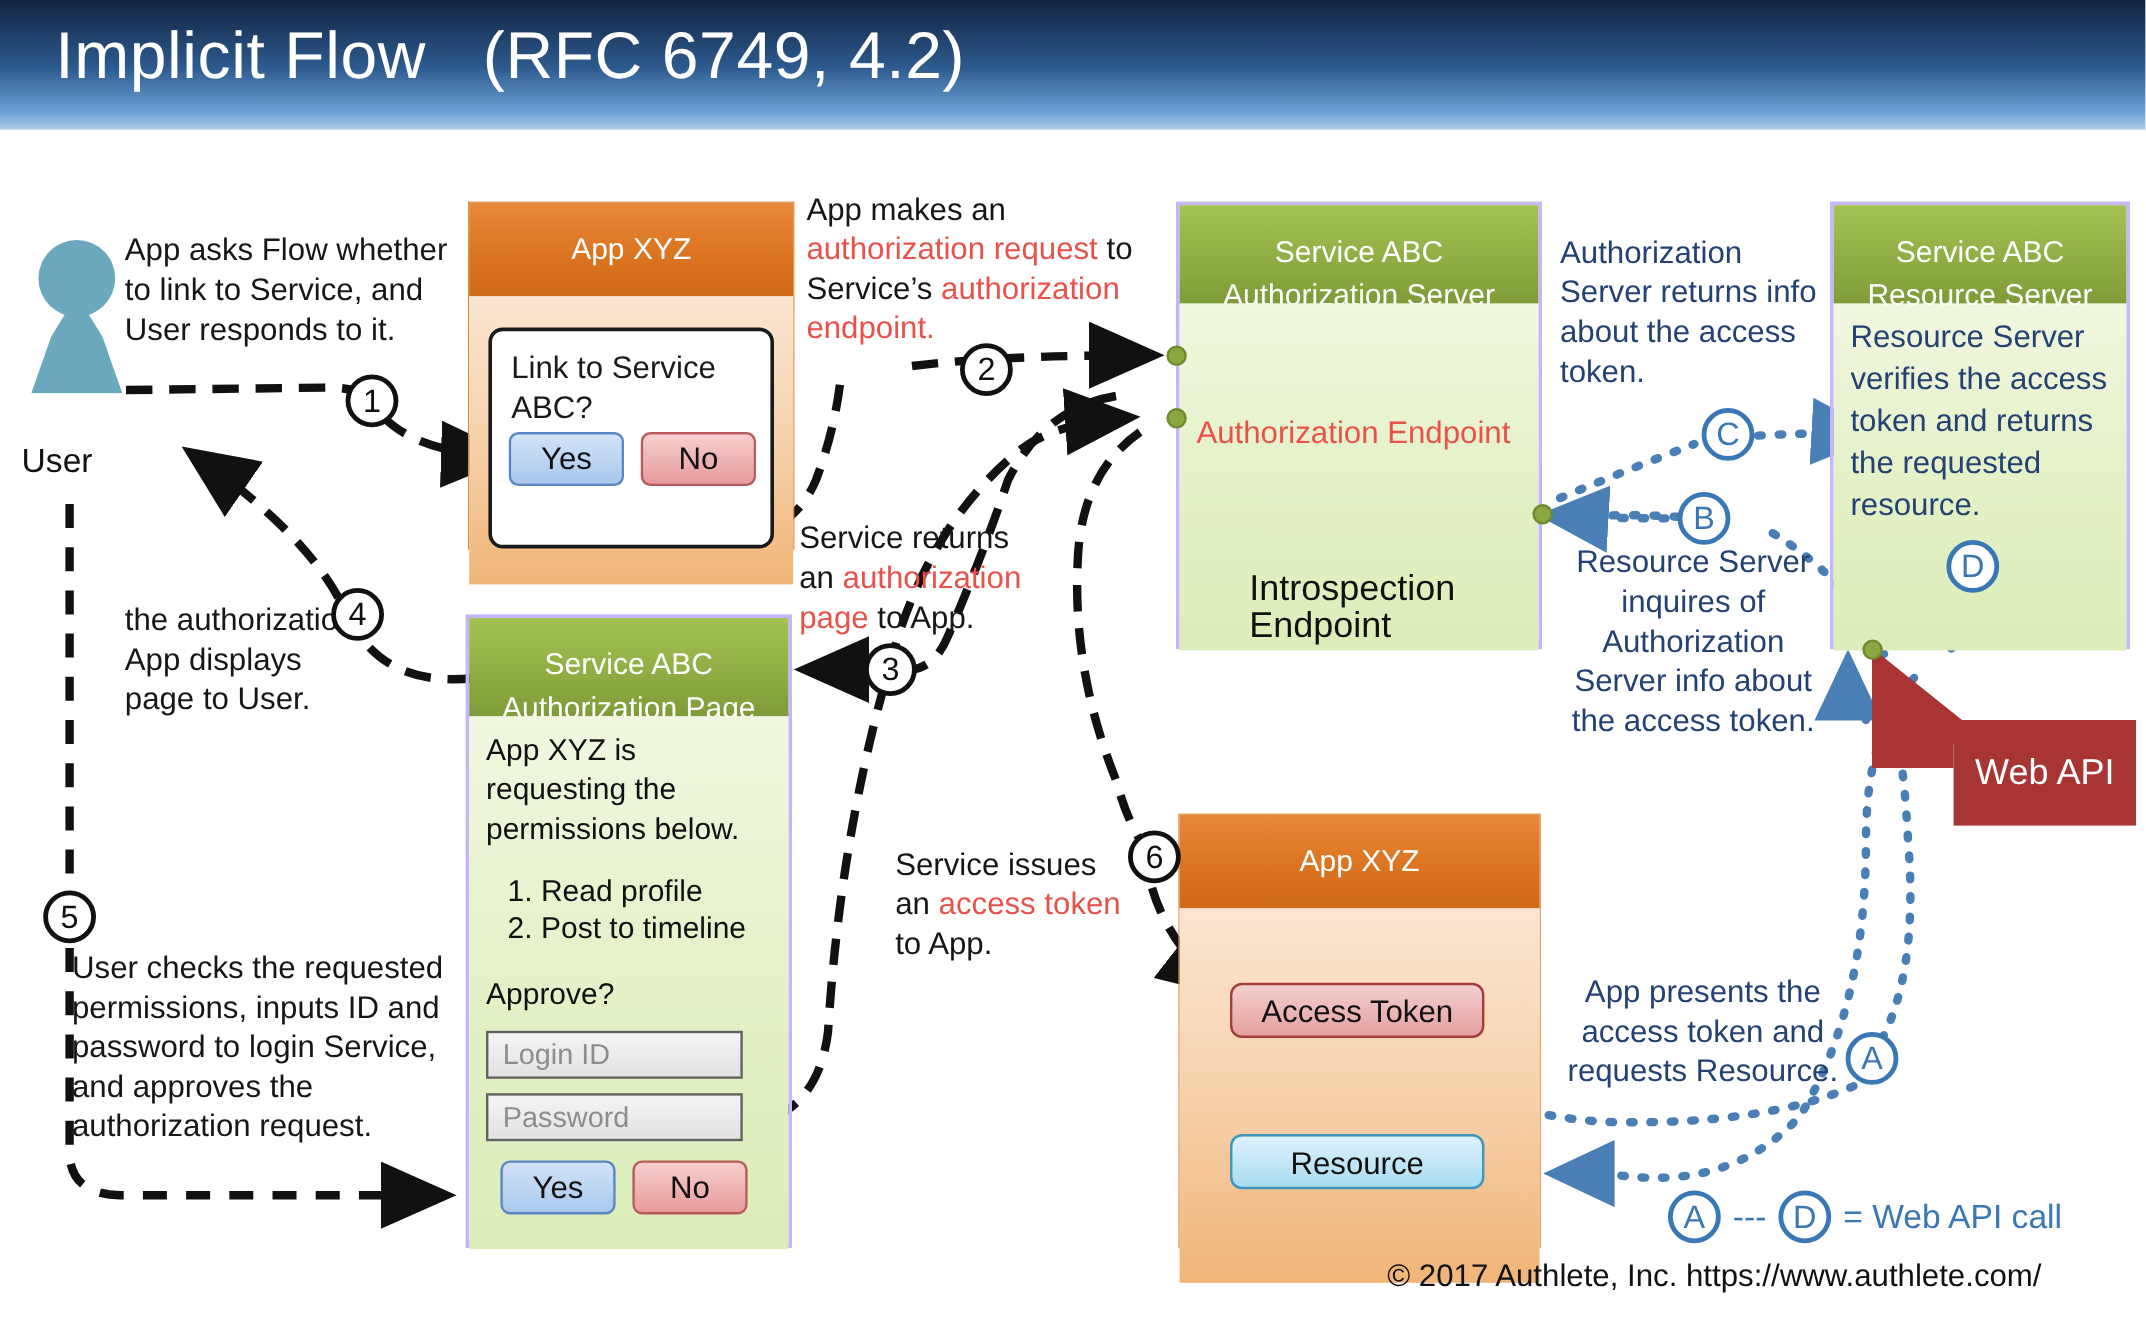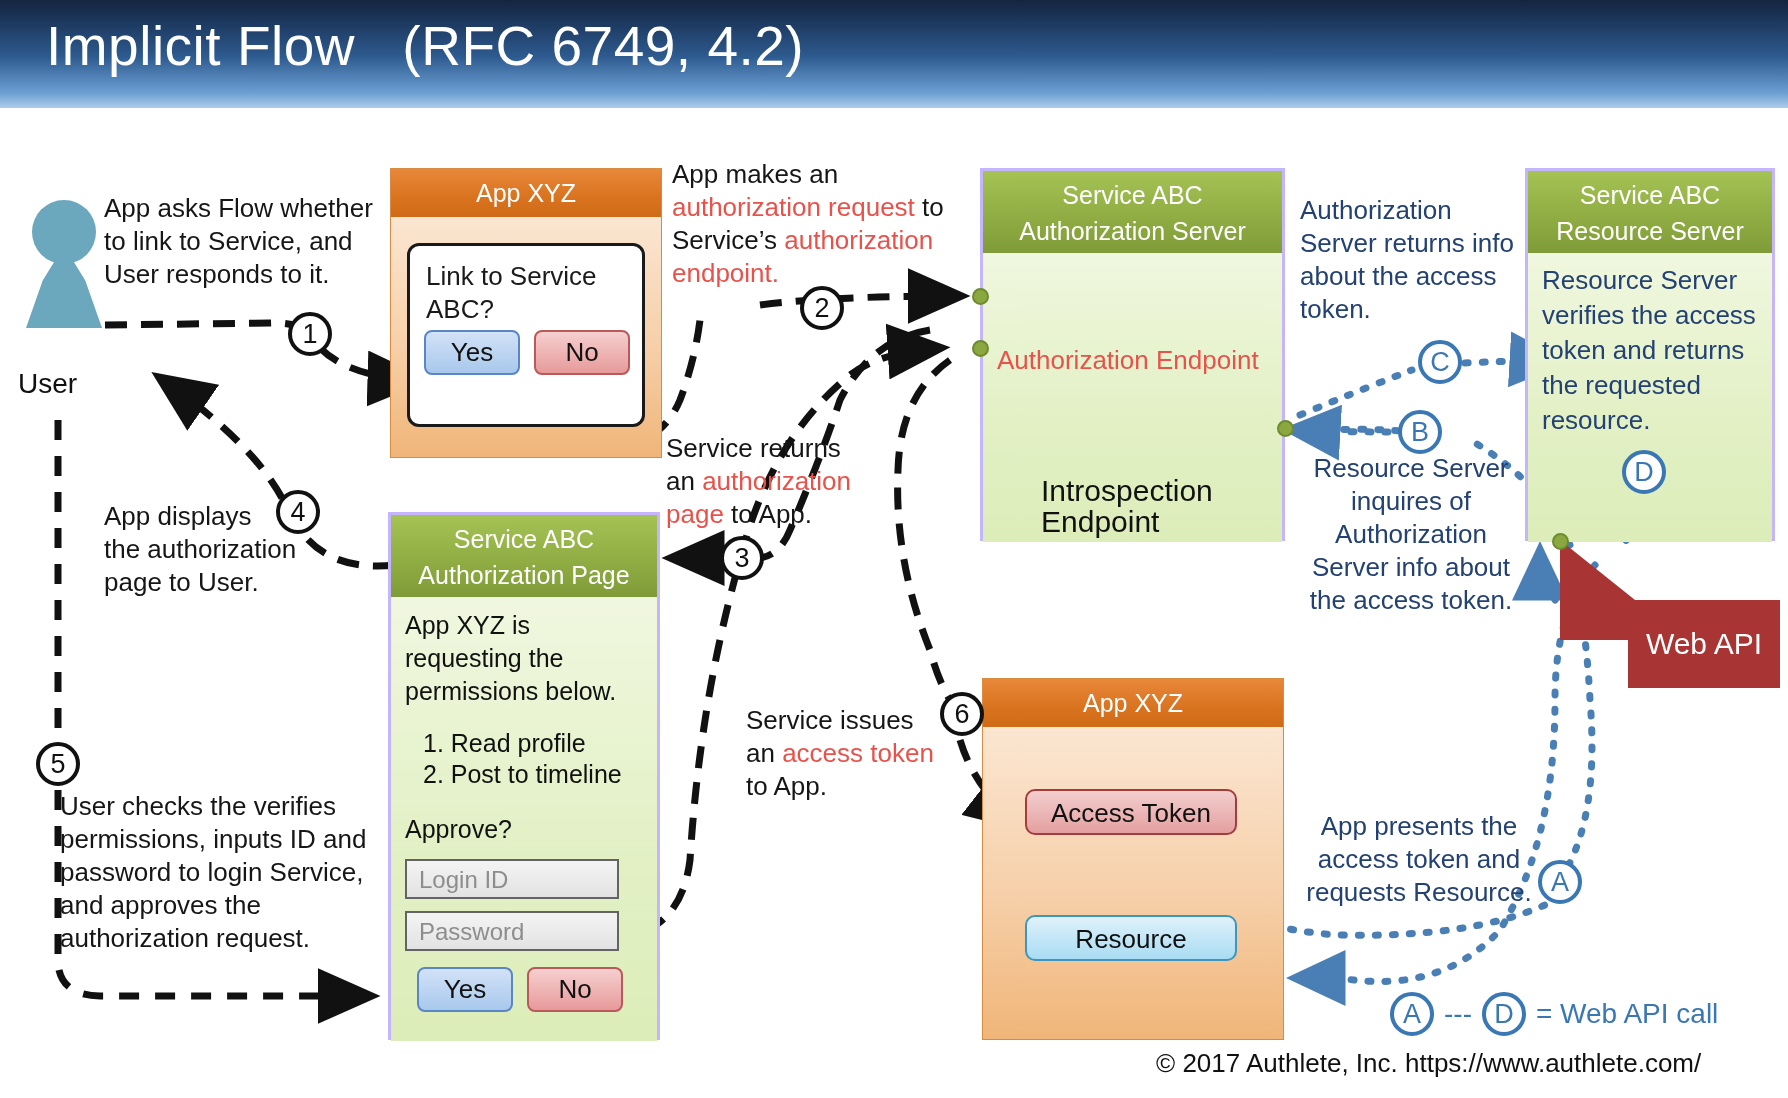--- a/index.html
+++ b/index.html
@@ -20,21 +20,21 @@
   .titlebar .ttxt {
     position: absolute; left: 46px; top: 14px;
     color: #ffffff; font-size: 55px; letter-spacing: 0.5px;
     font-family: "Liberation Sans", sans-serif; white-space: pre;
   }
 
   
   .boxwrap { position: absolute; }
   .bhdr {
     color: #ffffff; text-align: center; font-size: 25px; line-height: 36px;
-    padding: 6px 4px;
+    padding: 21px 4px;
   }
   .bbody { font-size: 25px; line-height: 31px; }
 
   .orange .bhdr { background: linear-gradient(to bottom,#e8883a 0%, #d9731f 60%, #cf6a16 100%); }
   .orange .bbody { background: linear-gradient(to bottom,#fbe6d2 0%, #f6cfa8 55%, #f0b578 100%); }
   .orange { border: 1px solid #d98b3f; }
 
   .green .bhdr { background: linear-gradient(to bottom,#a5c254 0%, #8aa83f 70%, #7f9b39 100%); }
   .green .bbody { background: linear-gradient(to bottom,#f0f7df 0%, #e2f0c4 60%, #dcedb9 100%); }
   .green { border: 3px solid #c4b5fd; }
@@ -252,27 +252,27 @@
     <div>Service returns</div>
     <div>
       <span>an </span><span class="hl">authorization</span>
     </div>
     <div>
       <span class="hl">page</span><span> to App.</span>
     </div>
   </div>
 
   <div class="anno" style="left:104px;top:500px;width:250px;">
+    <div>the authorization</div>
     <div>App displays</div>
-    <div>the authorization</div>
     <div>page to User.</div>
   </div>
 
   <div class="anno" style="left:60px;top:790px;width:330px;">
-    <div>User checks the verifies</div>
+    <div>User checks the requested</div>
     <div>permissions, inputs ID and</div>
     <div>password to login Service,</div>
     <div>and approves the</div>
     <div>authorization request.</div>
   </div>
 
   <div class="anno" style="left:746px;top:704px;width:210px;">
     <div>Service issues</div>
     <div>
       <span>an </span><span class="hl">access token</span>

